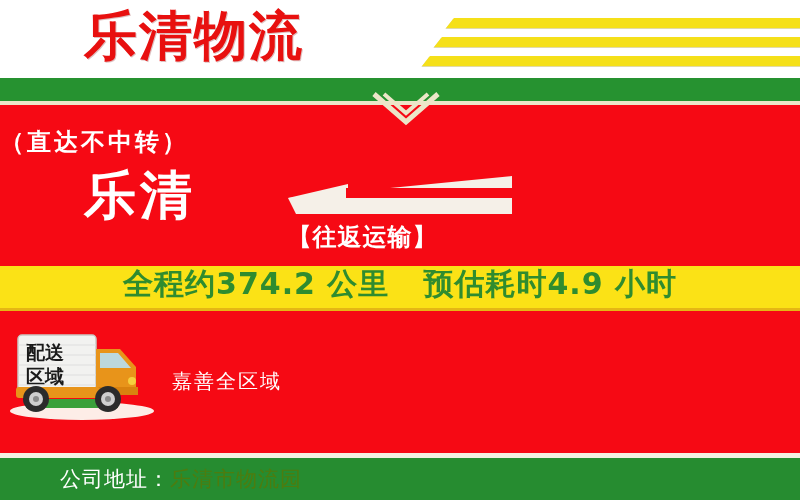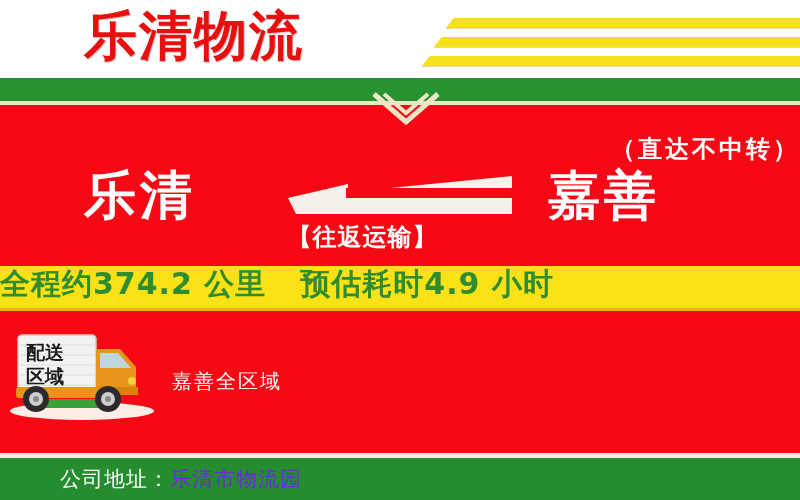--- a/index.html
+++ b/index.html
@@ -95,23 +95,23 @@
     line-height: 60px;
     white-space: nowrap;
     letter-spacing: 4px;
     text-align: center;
   }
   .city.origin { left: 84px; }
   .city.dest   { left: 548px; }
 
   .direct-label {
     position: absolute;
-    left: 0; top: 133px;
+    left: 0; top: 126px;
     width: 800px;
-    text-align: right;
+    text-align: left;
     font-size: 24px;
     color: #ffffff;
     font-weight: bold;
     letter-spacing: 3px;
   }
   .roundtrip-label {
     position: absolute;
     left: 0; top: 221px;
     width: 725px;
     text-align: center;
@@ -134,21 +134,21 @@
     background: #fbe216;
     border-bottom: 3px solid #e5b714;
     box-sizing: border-box;
   }
   .yellow-inner {
     position: absolute;
     left: 0; top: 0;
     width: 800px; height: 36px;
     display: flex;
     align-items: center;
-    justify-content: flex-start;
+    justify-content: center;
     gap: 34px;
     color: #2f8c2f;
     font-size: 30px;
     font-weight: bold;
     letter-spacing: 1px;
     white-space: nowrap;
   }
 
   
   .truck-zone {
@@ -183,21 +183,21 @@
     left: 16px; top: 458px;
     height: 42px;
     display: flex;
     align-items: center;
     font-size: 21px;
     letter-spacing: 1px;
     white-space: nowrap;
     margin-left: 44px;
   }
   .addr-label { color: #ffffff; }
-  .addr-value { color: #6d28d9; }
+  .addr-value { color: #4d7c0f; }
 </style>
 </head>
 <body>
 
 <div id="banner">
 
   <div class="header-white">
     <div class="logo-text">乐清物流</div>
 
     <div class="stripes">
@@ -224,21 +224,20 @@
   <svg class="arrow-wrap" viewBox="0 0 224 44">
 
     <polygon points="0,22 224,0 224,22" fill="#f5f0e8"></polygon>
 
     <polygon points="0,22 224,22 224,38 8,38" fill="#f5f0e8"></polygon>
     <polygon points="0,22 60,8 60,38" fill="#f5f0e8"></polygon>
     <rect x="0" y="14" width="224" height="0" fill="#f60914"></rect>
     <polygon points="58,12 224,12 224,22 58,22" fill="#f60914"></polygon>
   </svg>
 
-  <div class="city dest">嘉善</div>
 
   <div class="roundtrip-label">【往返运输】</div>
 
   <div class="yellow-band">
     <div class="yellow-inner">
       <span>全程约374.2 公里</span>
       <span>预估耗时4.9 小时</span>
     </div>
   </div>
 

